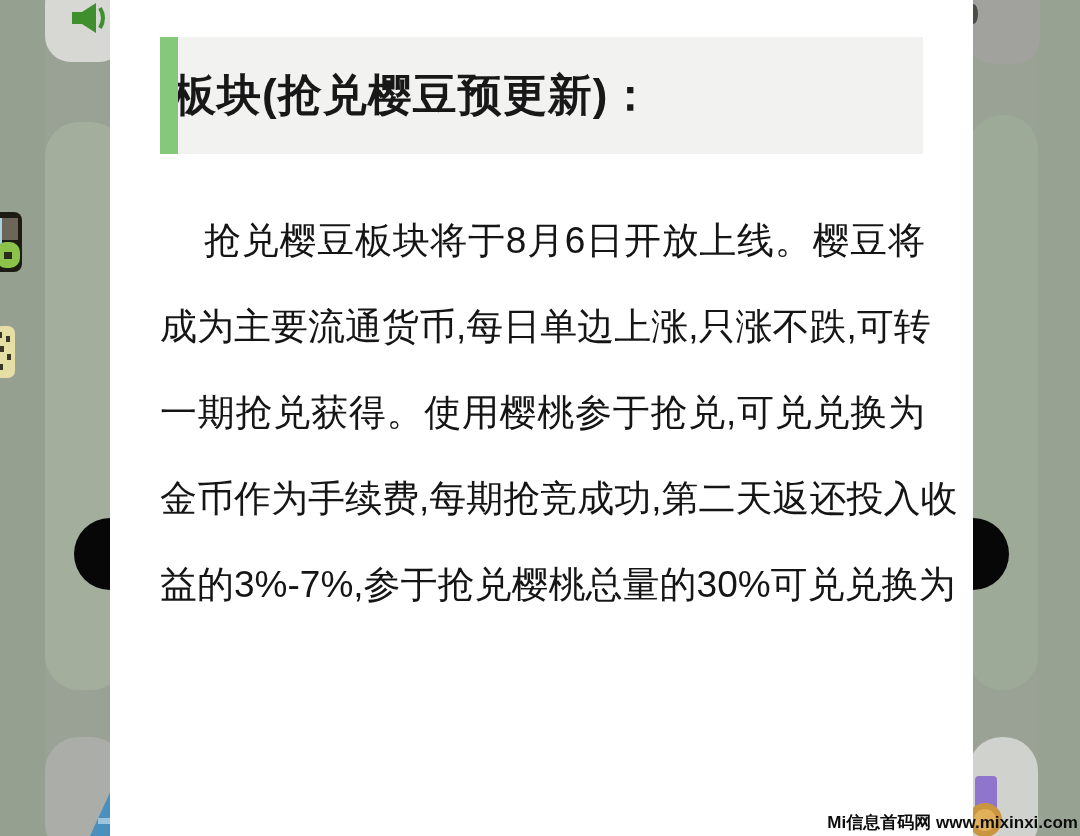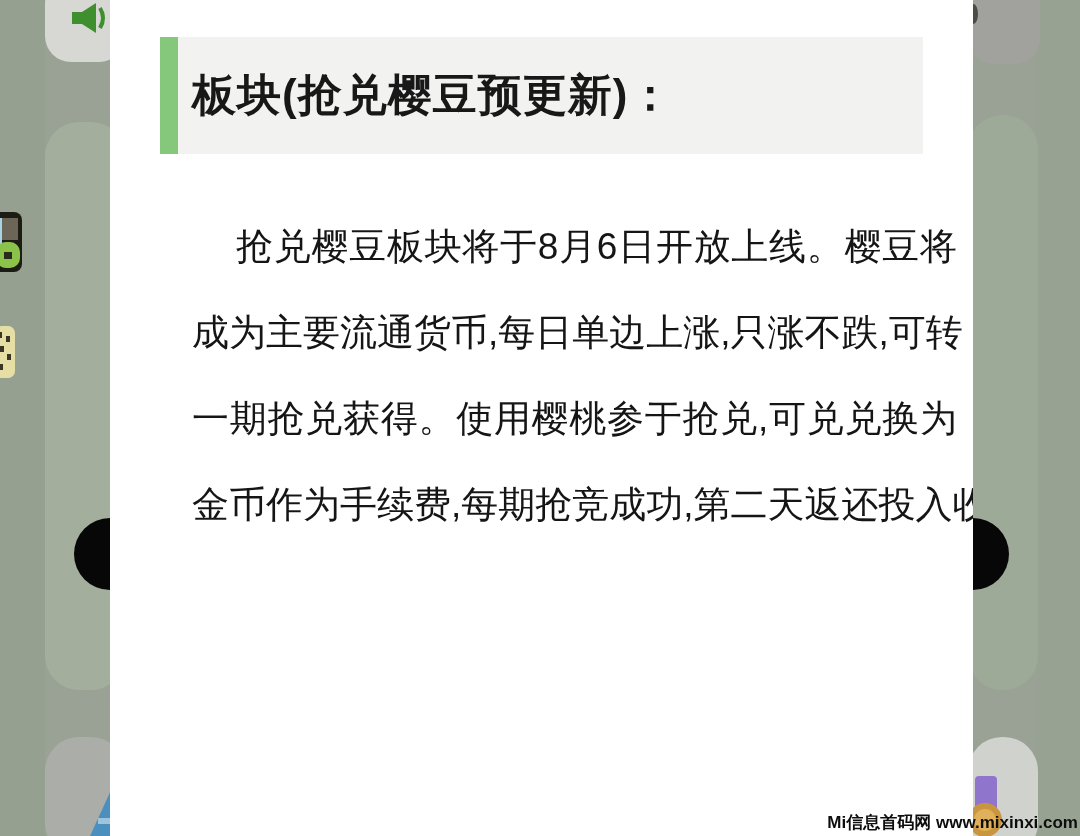--- a/index.html
+++ b/index.html
@@ -25,24 +25,24 @@
   
   .dialog{
     left:110px;top:0;width:863px;height:836px;background:#ffffff;z-index:2;overflow:hidden;
   }
   .dialog-header{
     position:absolute;left:50px;top:37px;width:763px;height:117px;
     background:#f2f3f1;display:flex;align-items:center;
   }
   .accent-bar{position:absolute;left:0;top:0;width:18px;height:117px;background:#85c87c;}
   .dialog-title{
-    padding-left:32px;font-size:44px;font-weight:bold;color:#181818;letter-spacing:1px;
+    padding-left:12px;font-size:44px;font-weight:bold;color:#181818;letter-spacing:1px;
     white-space:nowrap;
   }
-  .dialog-body{position:absolute;left:50px;top:204px;width:765px;color:#151515;margin-left:32px;}
+  .dialog-body{position:absolute;left:50px;top:198px;width:765px;color:#151515;}
   .body-line{
     height:86px;line-height:86px;font-size:37px;font-weight:500;white-space:nowrap;
     text-align:justify;text-align-last:justify;text-justify:inter-ideograph;overflow:visible;
   }
   .body-line.first{text-indent:44px;}
   .body-line.last{text-align-last:left;}
   
   .icon-abs{z-index:1;}
   .speaker-wrap{left:68px;top:0px;}
   .creature-wrap{left:-8px;top:210px;}
@@ -121,18 +121,19 @@
   <div class="abs dialog">
     <div class="dialog-header">
       <div class="accent-bar"></div>
       <div class="dialog-title">板块(抢兑樱豆预更新)：</div>
     </div>
     <div class="dialog-body">
       <div class="body-line first">抢兑樱豆板块将于8月6日开放上线。樱豆将</div>
       <div class="body-line">成为主要流通货币,每日单边上涨,只涨不跌,可转</div>
       <div class="body-line">一期抢兑获得。使用樱桃参于抢兑,可兑兑换为</div>
       <div class="body-line">金币作为手续费,每期抢竞成功,第二天返还投入收</div>
+      <div class="body-line">益的3%-7%,参于抢兑樱桃总量的30%可兑兑换为</div>
     </div>
   </div>
 
   <div class="abs watermark">Mi信息首码网 www.mixinxi.com</div>
 
 </div>
 
 </body></html>

